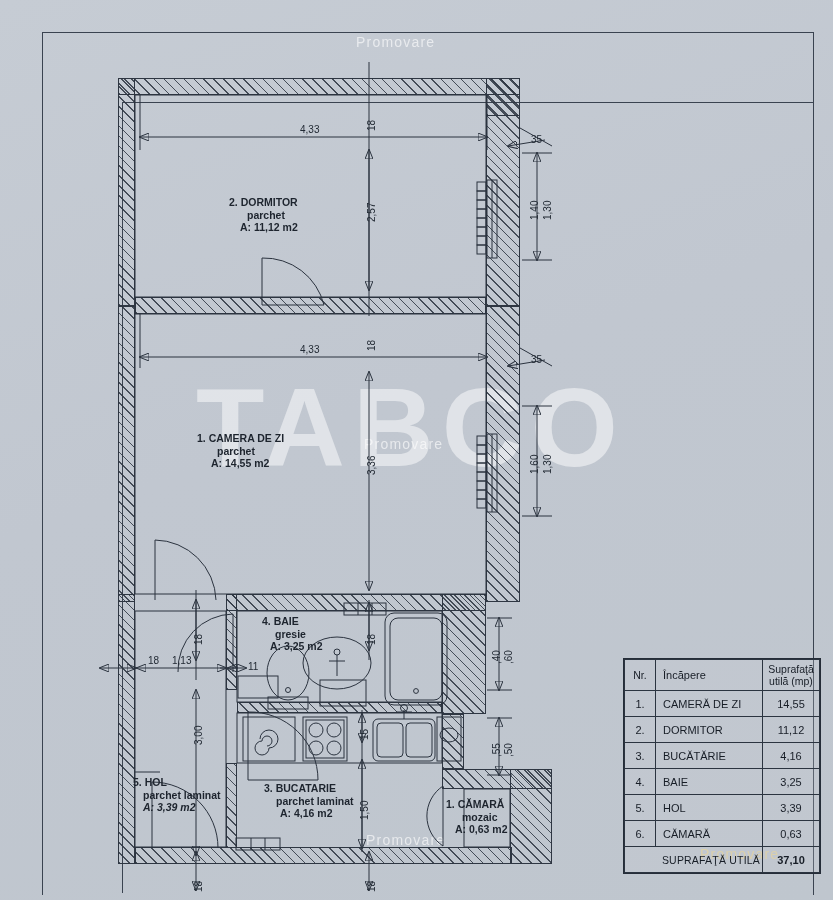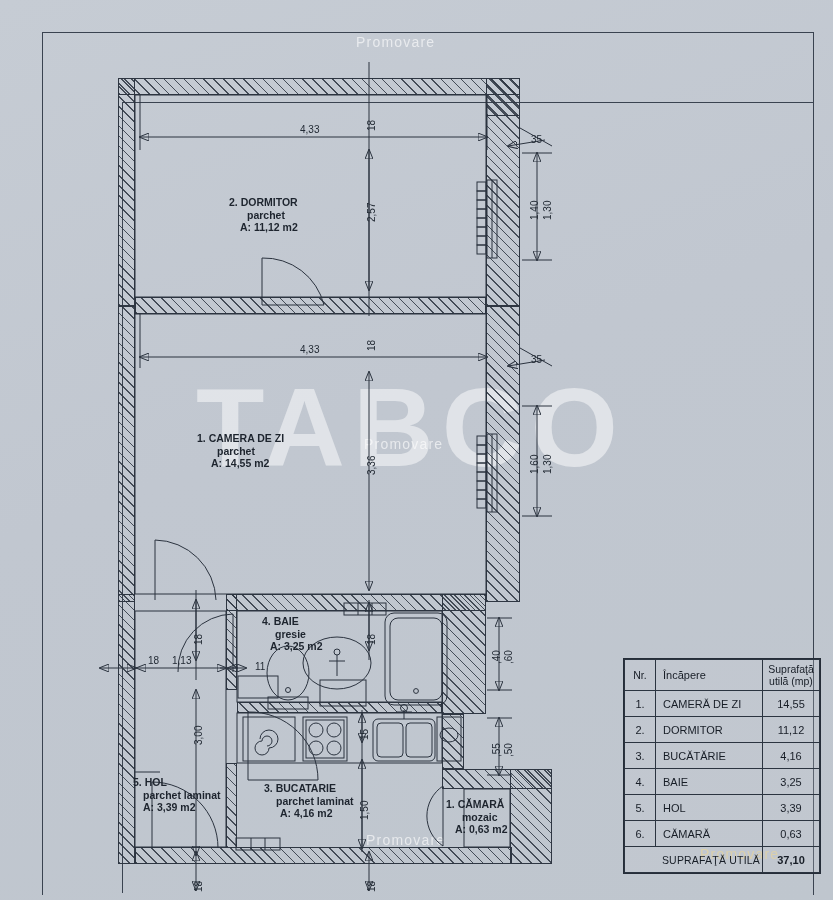--- a/index.html
+++ b/index.html
@@ -295,21 +295,21 @@
 
   <div class="lbl" style="left:262px;top:615px;">
     <div>4. BAIE</div>
     <div class="sub" style="padding-left:13px;">gresie</div>
     <div class="sub" style="padding-left:8px;">A: 3,25 m2</div>
   </div>
 
   <div class="lbl" style="left:133px;top:776px;">
     <div>5. HOL</div>
     <div class="sub" style="padding-left:10px;">parchet laminat</div>
-    <div class="sub" style="padding-left:10px;">A: 3,39 m2</div>
+    <div class="sub" style="padding-left:10px;font-style:italic;">A: 3,39 m2</div>
   </div>
 
   <div class="lbl" style="left:264px;top:782px;">
     <div>3. BUCATARIE</div>
     <div class="sub" style="padding-left:12px;">parchet laminat</div>
     <div class="sub" style="padding-left:16px;">A: 4,16 m2</div>
   </div>
 
   <div class="lbl" style="left:446px;top:798px;">
     <div>1. CĂMARĂ</div>
@@ -326,21 +326,21 @@
 
   <div class="dim" style="left:300px;top:344px;">4,33</div>
   <div class="dimv" style="left:366px;top:351px;">18</div>
   <div class="dim" style="left:531px;top:354px;">35</div>
   <div class="dimv" style="left:366px;top:475px;">3,36</div>
   <div class="dimv" style="left:529px;top:474px;">1,60</div>
   <div class="dimv" style="left:542px;top:474px;">1,30</div>
 
   <div class="dim" style="left:148px;top:655px;">18</div>
   <div class="dim" style="left:172px;top:655px;">1,13</div>
-  <div class="dim" style="left:255px;top:661px;">11</div>
+  <div class="dim" style="left:248px;top:661px;">11</div>
   <div class="dimv" style="left:193px;top:745px;">3,00</div>
   <div class="dimv" style="left:193px;top:645px;">18</div>
   <div class="dimv" style="left:366px;top:645px;">18</div>
 
   <div class="dimv" style="left:491px;top:664px;">,40</div>
   <div class="dimv" style="left:503px;top:664px;">,60</div>
   <div class="dimv" style="left:491px;top:757px;">,55</div>
   <div class="dimv" style="left:503px;top:757px;">,50</div>
 
   <div class="dimv" style="left:359px;top:740px;">15</div>

